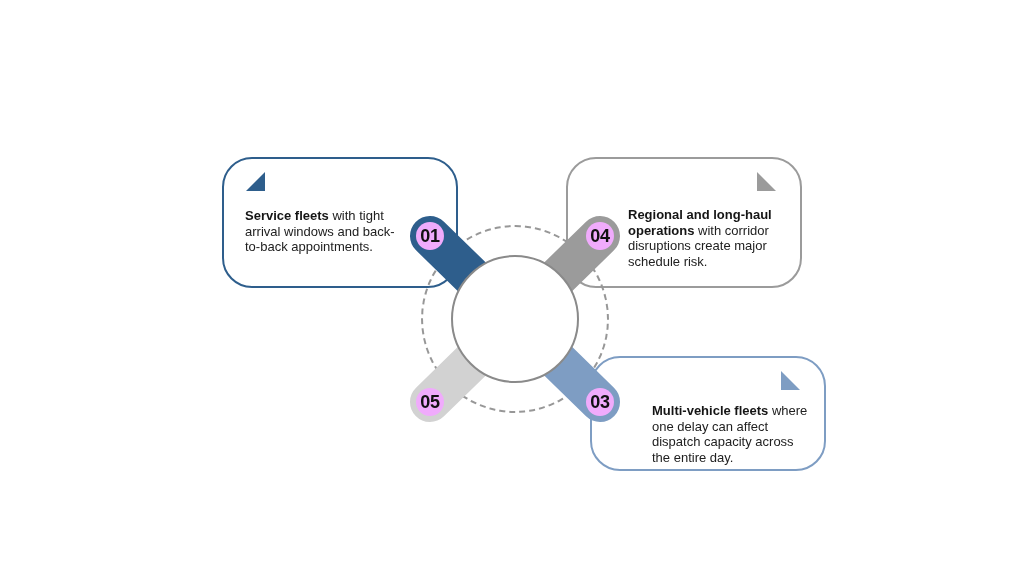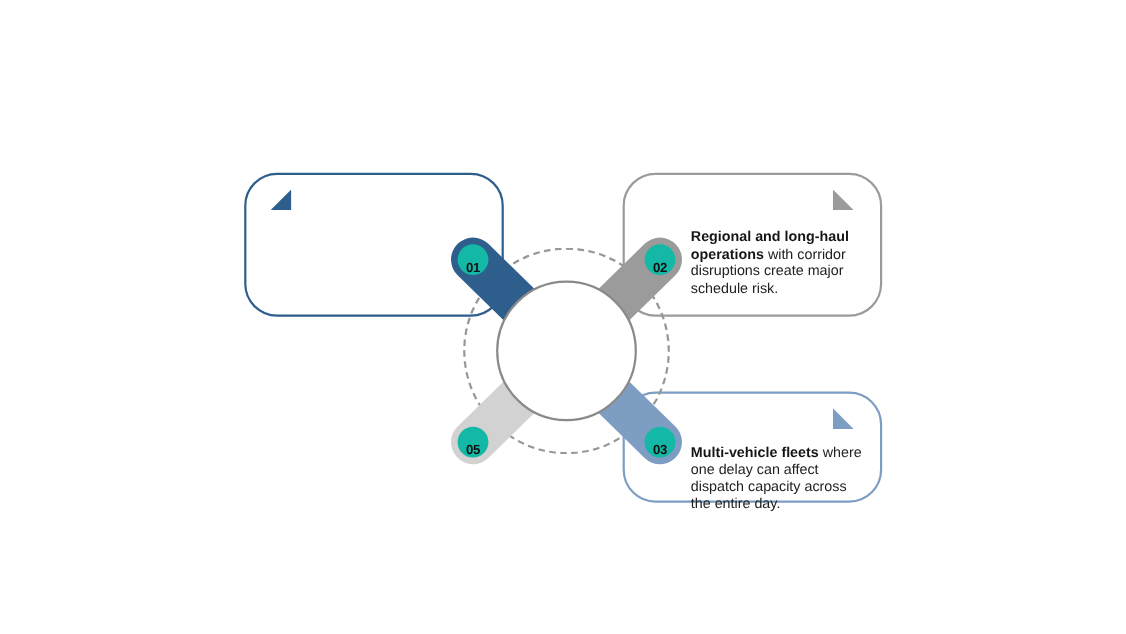--- a/index.html
+++ b/index.html
@@ -15,21 +15,21 @@
     color:#0f0f0f;
   }
   
   .card {
     position:absolute; box-sizing:border-box;
     border:2px solid #999; border-radius:30px;
     background:#ffffff; z-index:1;
   }
   .card1 { left:222px; top:157px; width:236px; height:131px; }
   .card2 { left:566px; top:157px; width:236px; height:131px; }
-  .card3 { left:566px; top:356px; width:236px; height:101px; }
+  .card3 { left:590px; top:356px; width:236px; height:115px; }
   .card4 { left:222px; top:356px; width:236px; height:125px; }
   .tri {
     position:absolute; width:19px; height:19px; background:#999;
   }
   .tri-left  { left:22px; top:13px; clip-path:polygon(0 100%, 100% 100%, 100% 0); }
   .tri-right { right:24px; top:13px; clip-path:polygon(0 0, 0 100%, 100% 100%); }
   .card-text {
     position:absolute; margin:0;
     font-size:13px; line-height:15.5px; color:#212121;
     white-space:pre-line;
@@ -55,41 +55,44 @@
     position:absolute; left:-20px; top:-20px;
     width:140px; height:40px; border-radius:20px;
     background:#999; transform-origin:20px 20px;
   }
   .pin1 .capsule { transform:rotate(44.3deg); }
   .pin2 .capsule { transform:rotate(135.7deg); }
   .pin3 .capsule { transform:rotate(224.3deg); }
   .pin4 .capsule { transform:rotate(-44.3deg); }
   .badge {
     position:absolute; left:-14px; top:-14px;
-    width:28px; height:28px; border-radius:50%; background:#14b8a6;
-    display:flex; align-items:flex-end; justify-content:center;
-    font-size:12px; font-weight:700; color:#111; letter-spacing:-0.3px;
+    width:28px; height:28px; border-radius:50%; background:#f0abfc;
+    display:flex; align-items:center; justify-content:center;
+    font-size:18px; font-weight:700; color:#111; letter-spacing:-0.3px;
   }
   
   .center-circle {
     position:absolute; left:451px; top:255px; width:128px; height:128px;
     box-sizing:border-box; background:#ffffff;
     border:2px solid #8a8a8a; border-radius:50%; z-index:4;
   }
 </style>
 </head>
 <body>
 
 <div class="stage">
 
 
   <div class="dashed-ring" style="border-color: rgb(151, 151, 151);"></div>
 
   <div class="card card1" style="border-color: rgb(46, 94, 140);">
     <span class="tri tri-left" style="background-color: rgb(46, 94, 140);"></span>
+    <p class="card-text"><b>Service fleets</b><span> with tight
+arrival windows and back-
+to-back appointments.</span></p>
   </div>
 
   <div class="card card2" style="border-color: rgb(155, 155, 155);">
     <span class="tri tri-right" style="background-color: rgb(155, 155, 155);"></span>
     <p class="card-text"><b>Regional and long-haul
 operations</b><span> with corridor
 disruptions create major
 schedule risk.</span></p>
   </div>
 
@@ -105,21 +108,21 @@
   <div class="pin pin1">
     <div class="capsule" style="background-color: rgb(46, 94, 140);"></div>
     <div class="badge">
       <span>01</span>
     </div>
   </div>
 
   <div class="pin pin2">
     <div class="capsule" style="background-color: rgb(155, 155, 155);"></div>
     <div class="badge">
-      <span>02</span>
+      <span>04</span>
     </div>
   </div>
 
   <div class="pin pin3">
     <div class="capsule" style="background-color: rgb(126, 157, 195);"></div>
     <div class="badge">
       <span>03</span>
     </div>
   </div>
 

